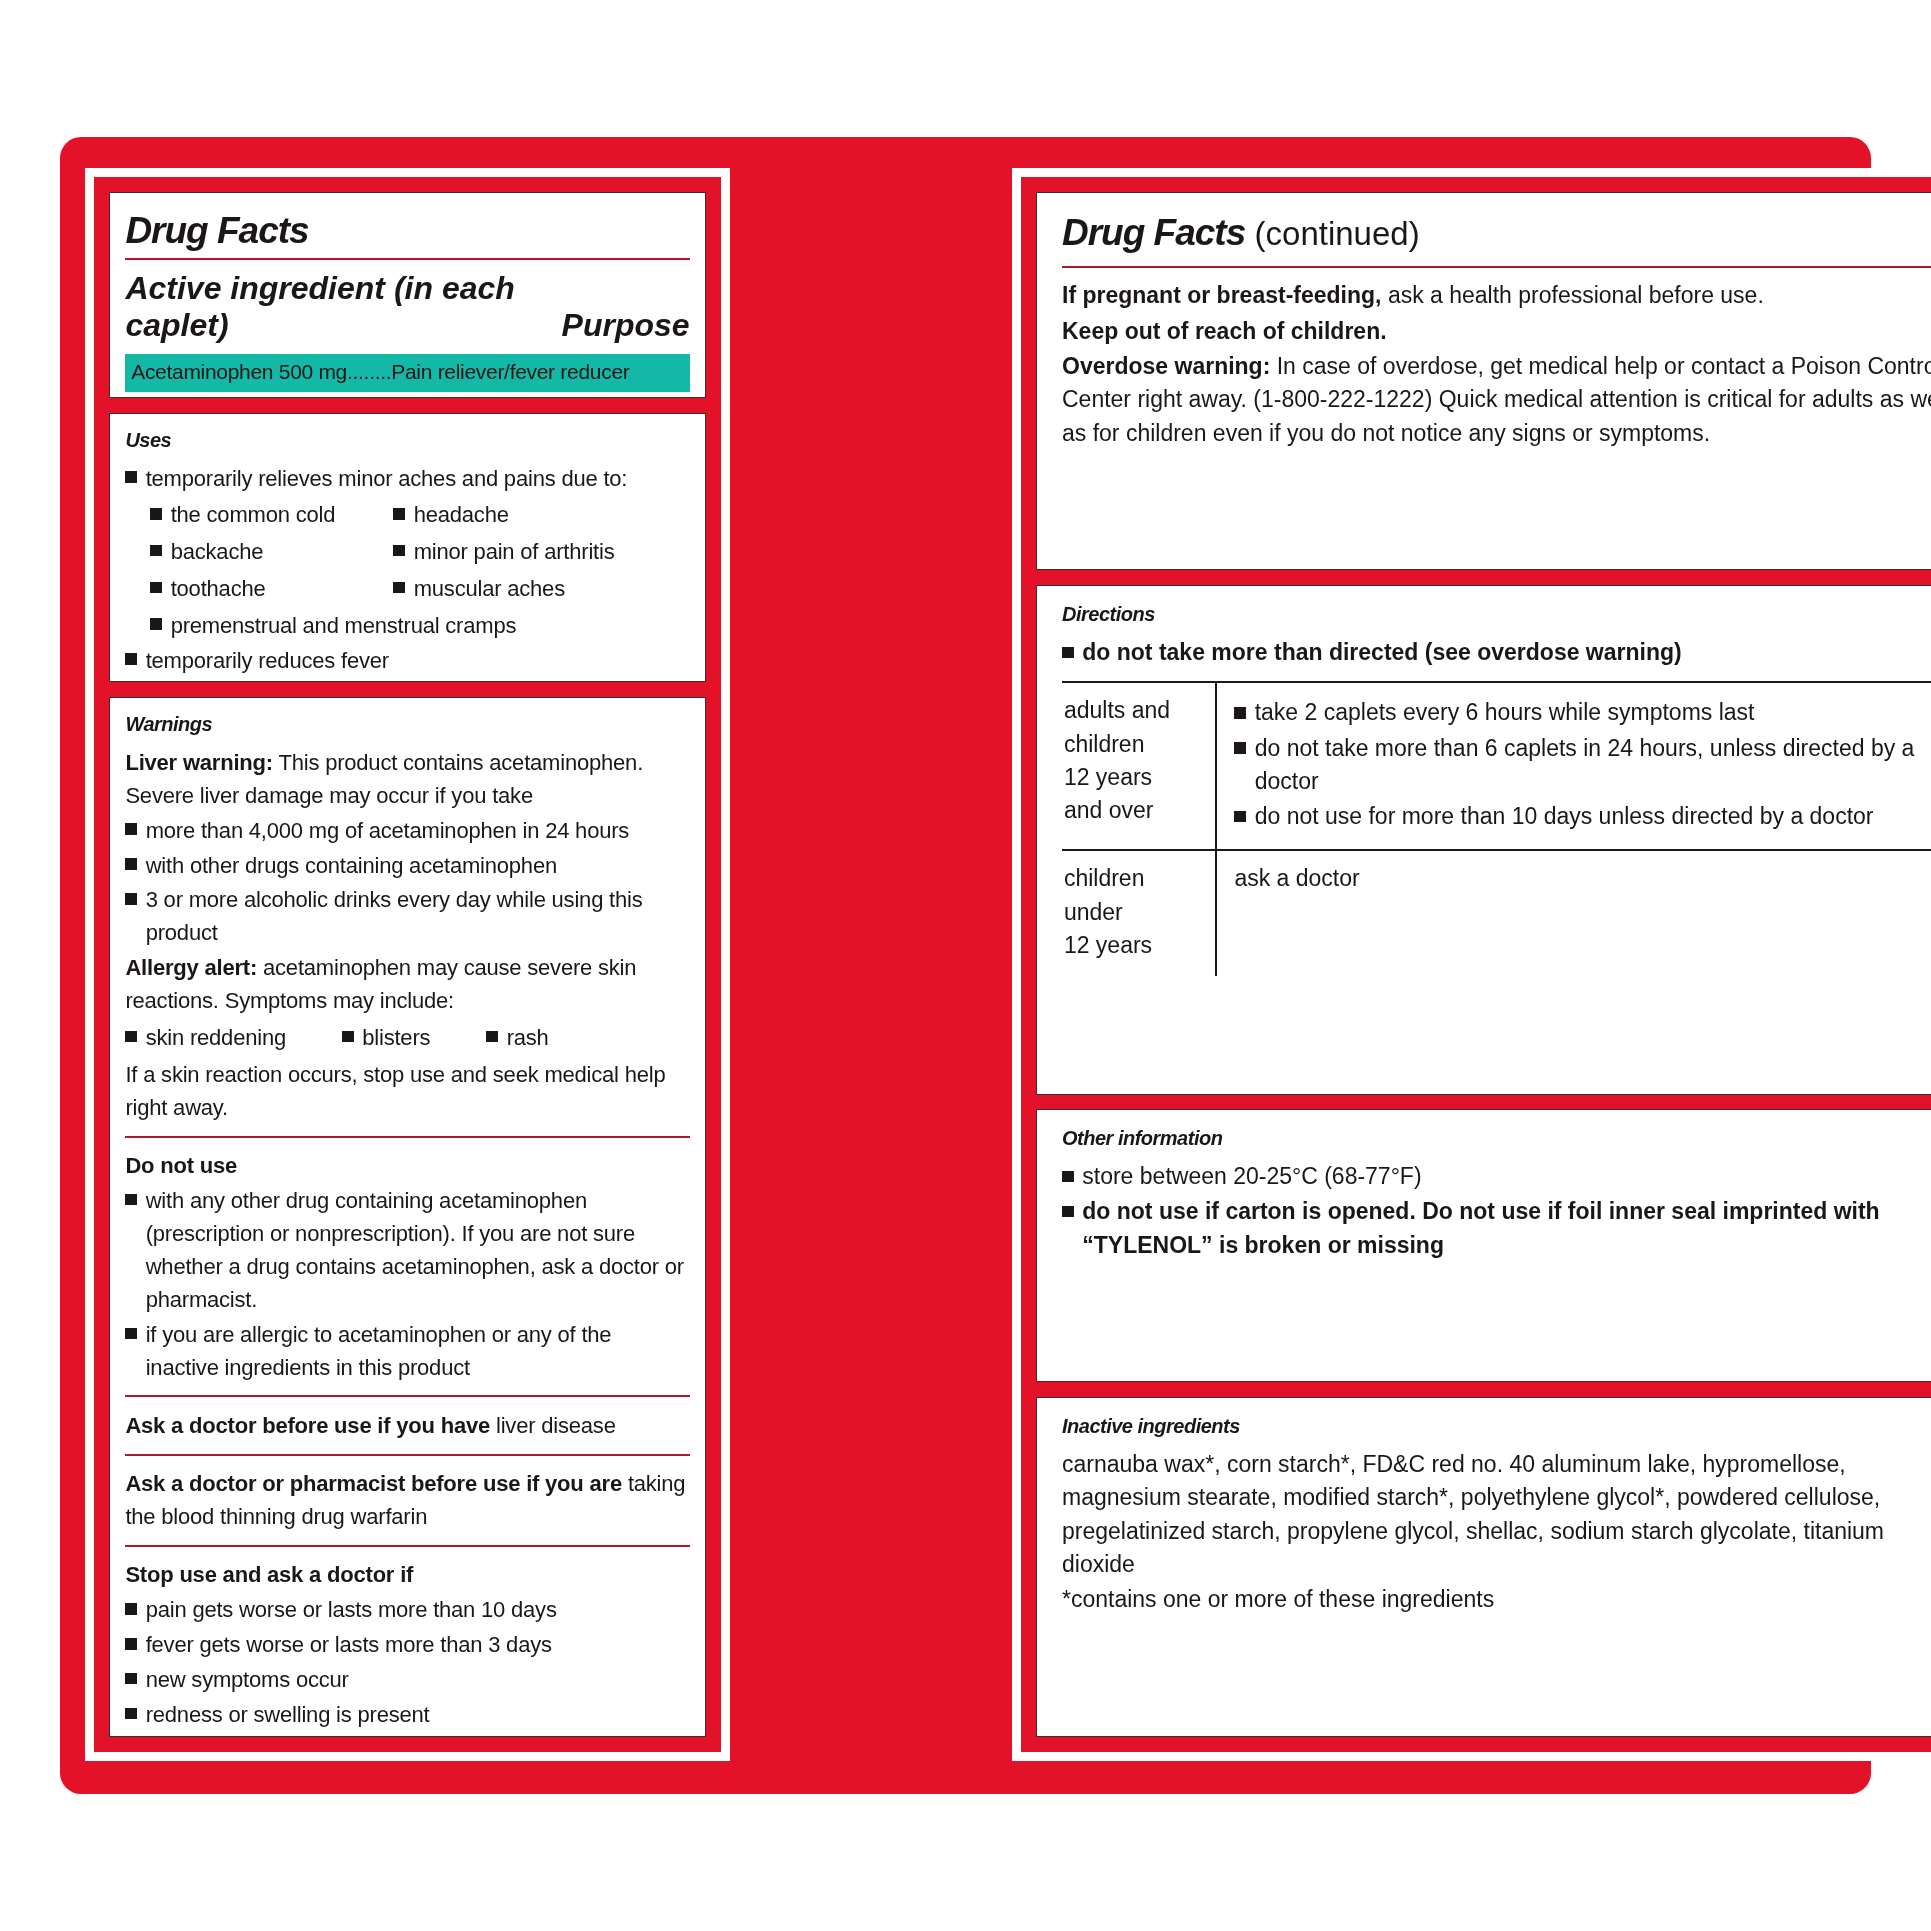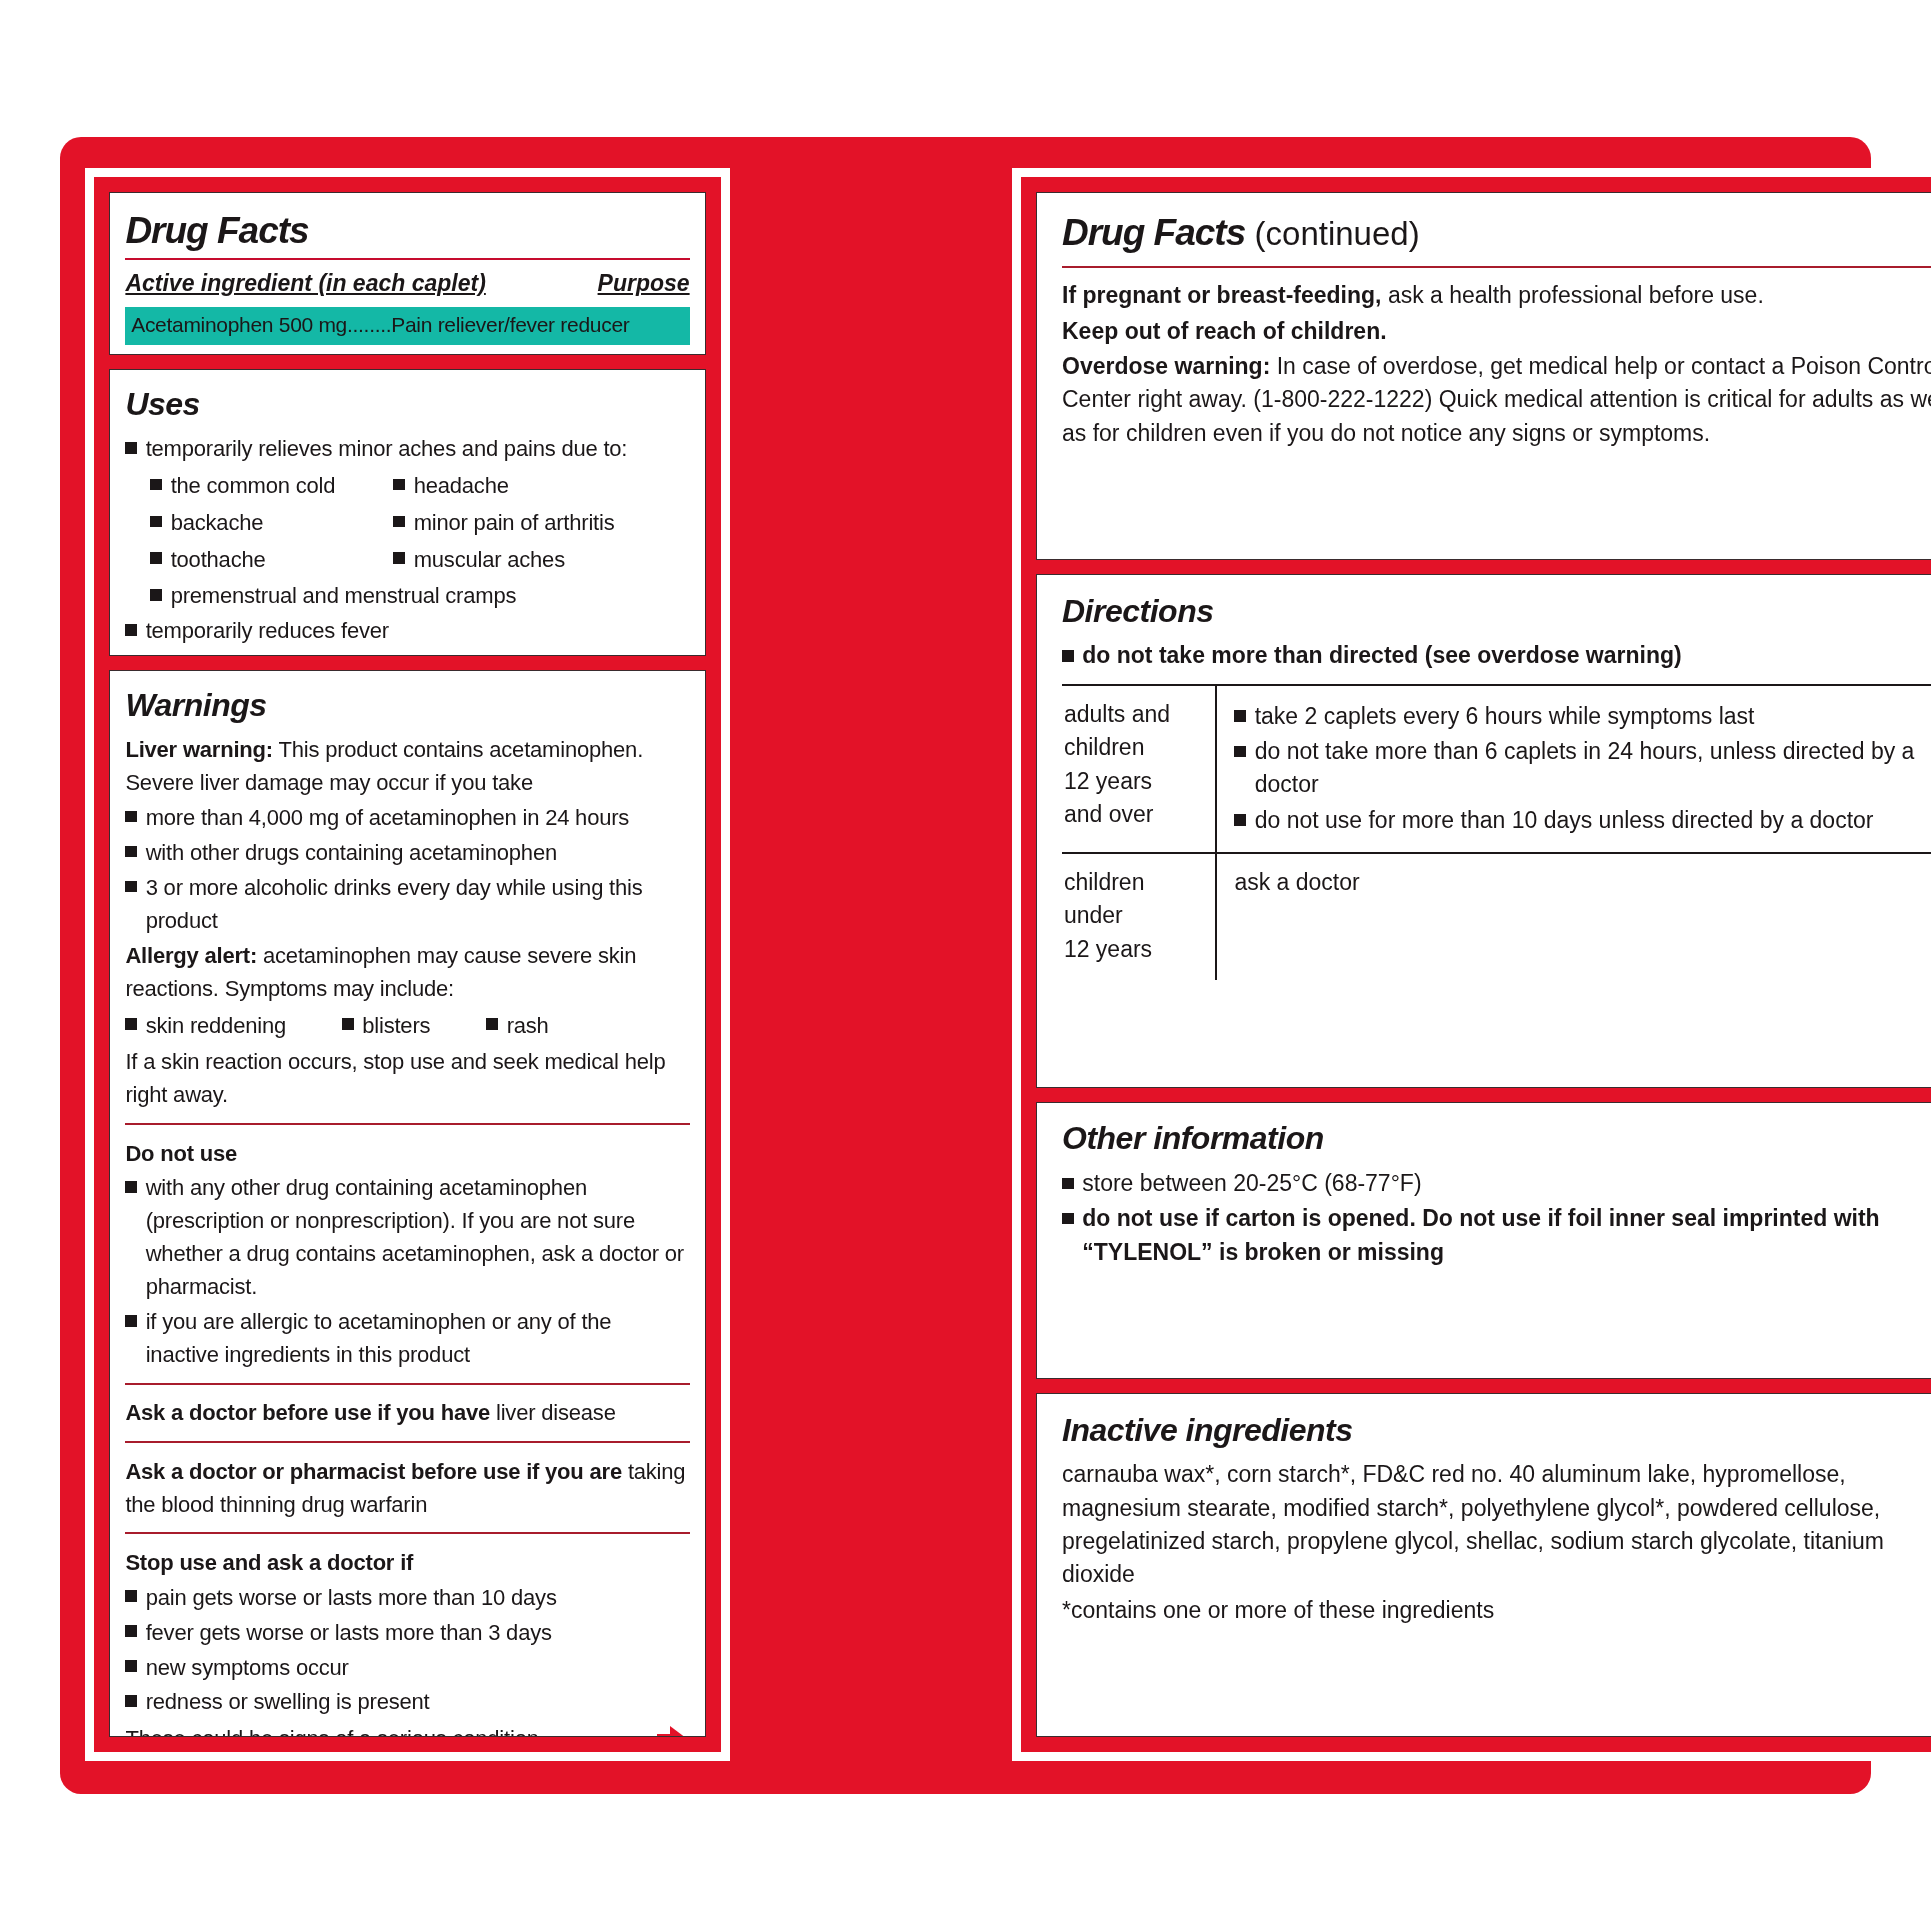--- a/index.html
+++ b/index.html
@@ -24,29 +24,29 @@
     background:#ffffff; border:1.9px solid #3a2b2e;
     padding:13.5px 15.4px; overflow:hidden;
   }
   .panel-right .box { padding:15.4px 25px; }
   .grow { flex:1 1 auto; }
   .rgrow1 { flex:1 1 auto; }
 
   
   .df-title { font-size:37px; font-weight:bold; font-style:italic; letter-spacing:-1px; margin:3.9px 0 5.8px 0; }
   .cont { font-weight:normal; font-style:normal; font-size:33px; letter-spacing:0; }
-  .sec-title { font-size:32px; font-weight:bold; font-style:italic; letter-spacing:-0.5px; margin:1.9px 0 9.7px 0; }
+  .sec-title { font-size:20px; font-weight:bold; font-style:italic; letter-spacing:-0.5px; margin:1.9px 0 9.7px 0; }
   .rule { border:none; border-top:2.9px solid #A81C2C; margin:11.6px 0; }
   .rule-bright { border-top:2.9px solid #C60C2E; margin:5.8px 0 9.7px 0; }
 
   .panel-left  .body { font-size:22px; line-height:1.5; letter-spacing:-0.2px; }
   .panel-right .body { font-size:23px;  line-height:1.45; }
 
   .ai-row { display:flex; justify-content:space-between; align-items:flex-end;
-            font-size:23px; font-weight:bold; font-style:italic; margin:1.9px 0 9.7px 0;text-decoration:underline; }
+            font-size:32px; font-weight:bold; font-style:italic; margin:1.9px 0 9.7px 0; }
   .highlight {
     background:#14b8a6; font-size:21px; letter-spacing:-0.3px;
     padding:4.8px 5.8px; white-space:nowrap; line-height:1.35;
   }
 
   p.run { margin:1.9px 0; }
   b.lbl { font-weight:bold; }
 
   
   .bi { display:flex; gap:8.7px; margin:1.9px 0; }

